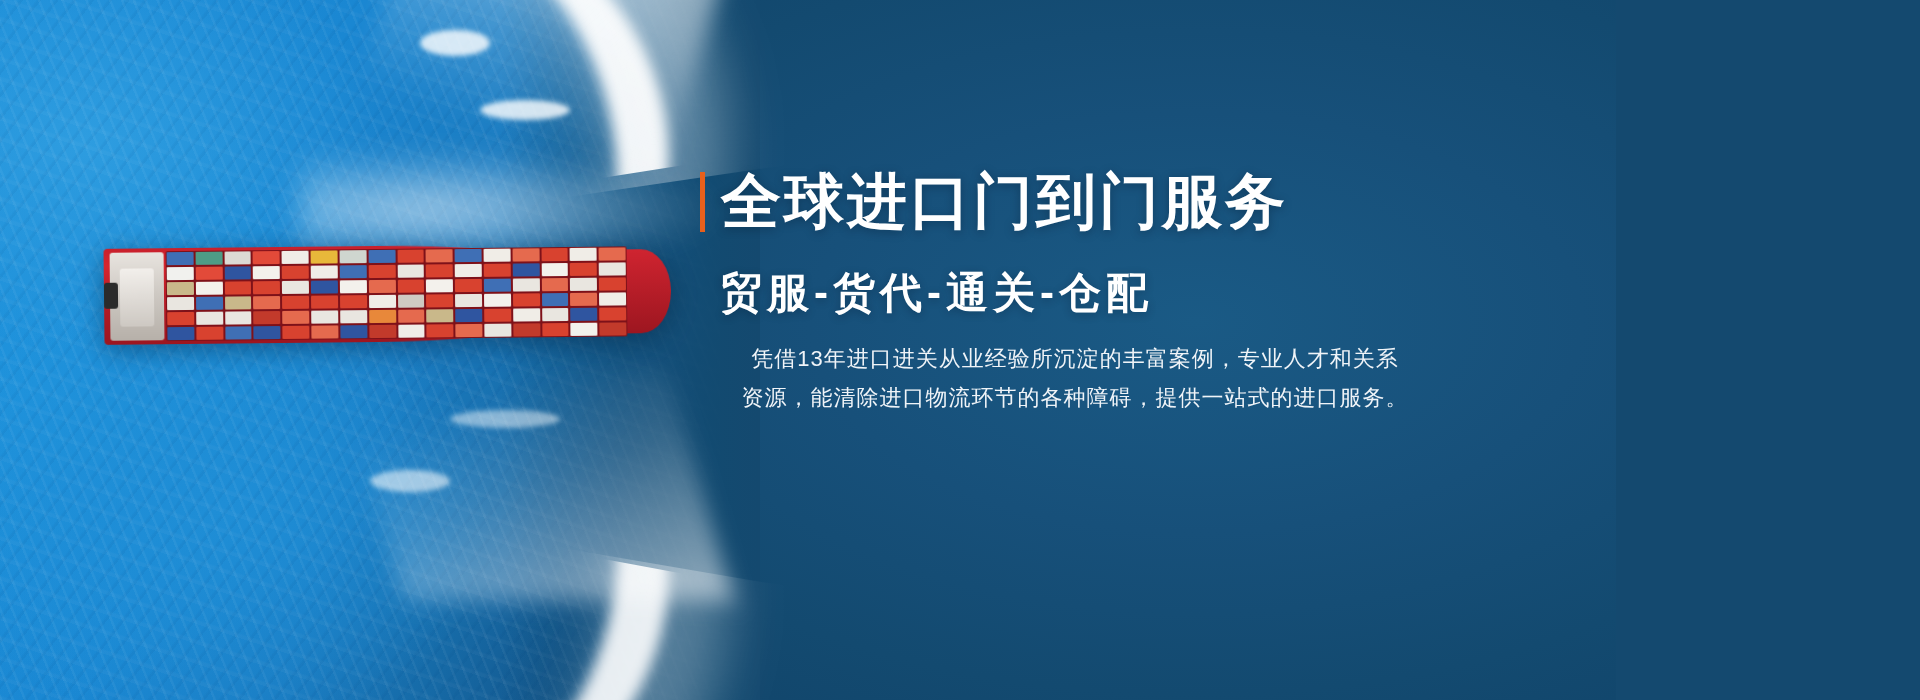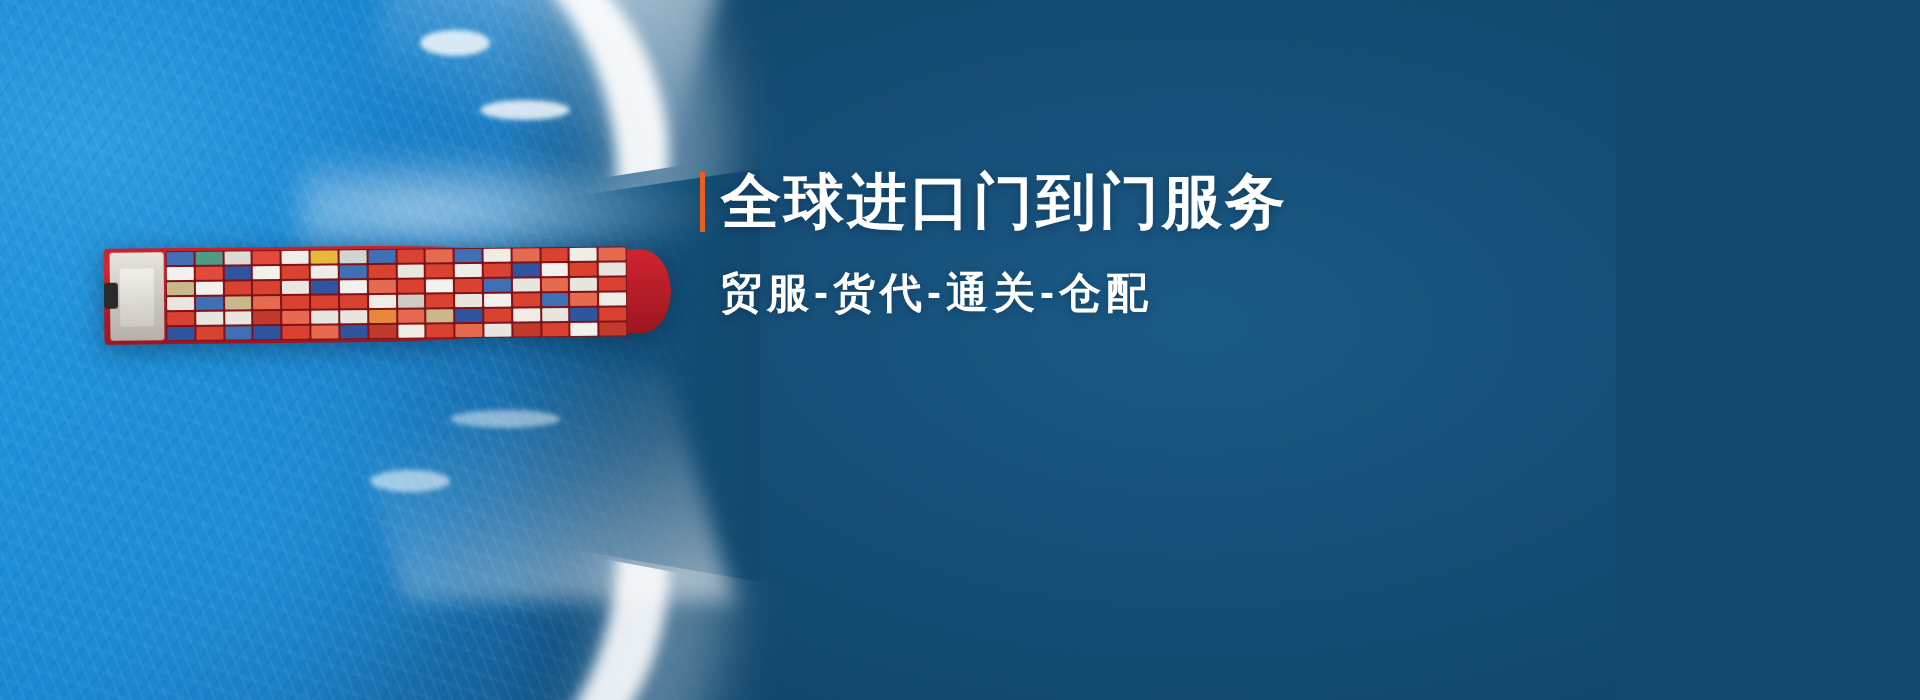--- a/index.html
+++ b/index.html
@@ -393,16 +393,18 @@
   <div class="content">
 
     <div class="headline-row">
       <div class="accent-bar"></div>
       <div class="headline">全球进口门到门服务</div>
     </div>
 
     <div class="subhead">贸服-货代-通关-仓配</div>
 
     <div class="body-text">
+      <span class="ln">凭借13年进口进关从业经验所沉淀的丰富案例，专业人才和关系</span>
+      <span class="ln">资源，能清除进口物流环节的各种障碍，提供一站式的进口服务。</span>
     </div>
 
   </div>
 </div>
 
 </body></html>

